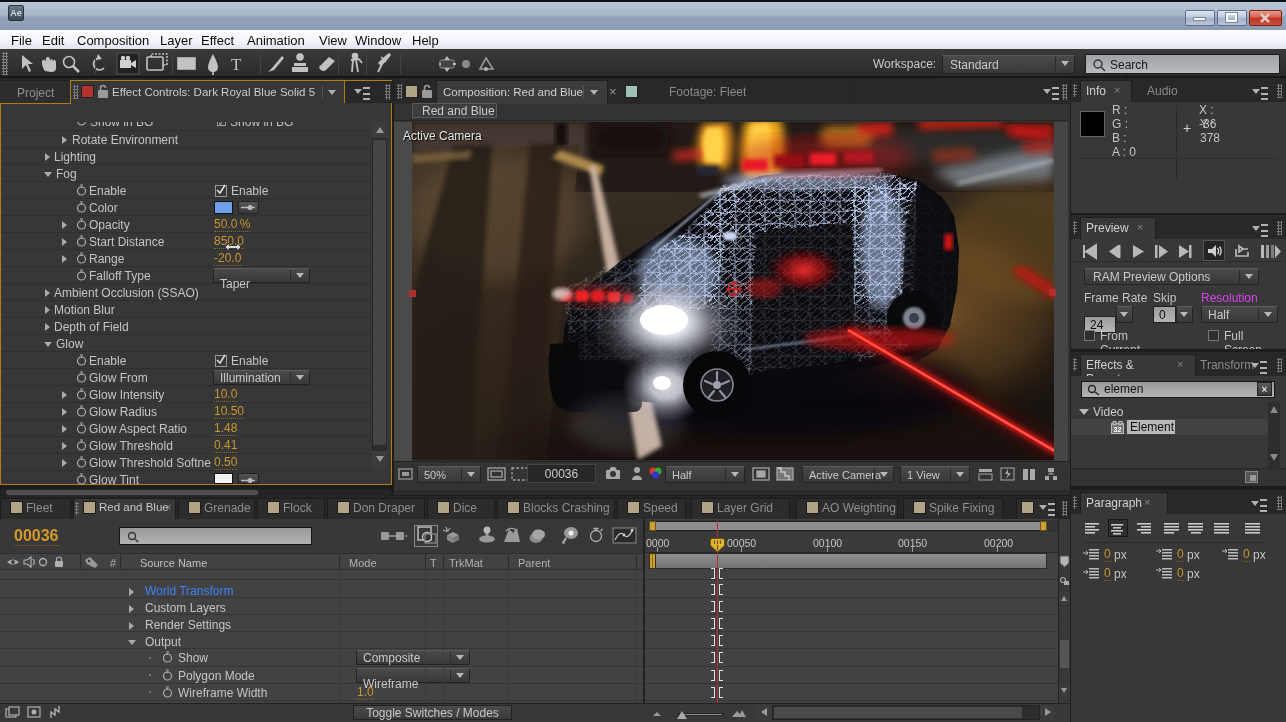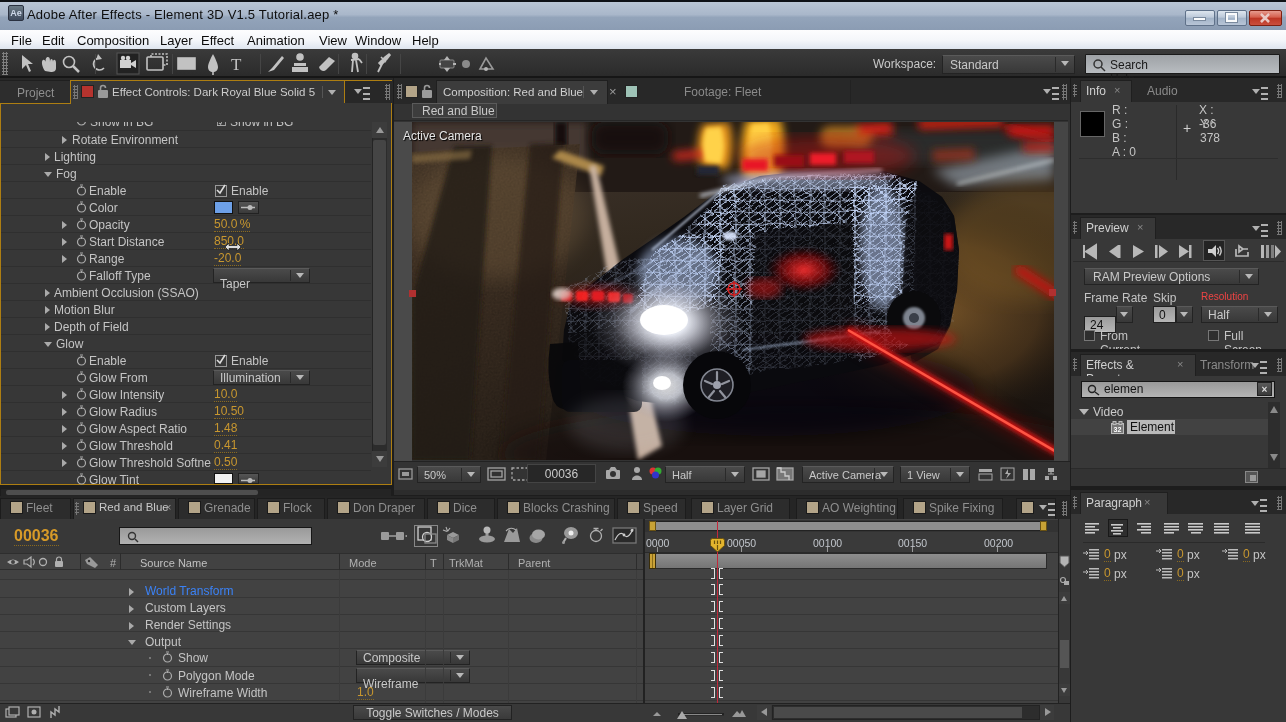--- a/index.html
+++ b/index.html
@@ -10,21 +10,20 @@
 .dd .ar{position:absolute;right:5px;top:5px;border-top:5px solid #b8b8b8;border-left:4px solid transparent;border-right:4px solid transparent}
 .gripv{width:5px;background-image:radial-gradient(circle,#777 1px,transparent 1.2px);background-size:3px 3px}
 .pmenu{width:16px;height:12px}
 .pmenu:before{content:"";position:absolute;left:0;top:2px;border-top:5px solid #b0b0b0;border-left:4px solid transparent;border-right:4px solid transparent}
 .pmenu:after{content:"";position:absolute;left:9px;top:0;width:7px;height:9px;border-top:2px solid #b0b0b0;border-bottom:2px solid #b0b0b0;background:linear-gradient(#b0b0b0 0 0) center/100% 2px no-repeat}
 .t12{font-size:12px}
 </style></head><body>
 <div id="root">
 <div class="a" style="left:0;top:0;width:1286px;height:30px;background:linear-gradient(#bac6d5 0%,#a9b7ca 45%,#93a4ba 55%,#8b9cb3 100%);border-top:2px solid #0f1216"></div>
 <div class="a" style="left:8px;top:5px;width:16px;height:16px;background:linear-gradient(#6b7a85,#3f4a5e);border:1px solid #2a3140;border-radius:2px;color:#cfd9ea;font-size:9px;font-weight:bold;text-align:center;line-height:15px">Ae</div>
-<div class="a" style="left:27px;top:7px;color:#0e0e0e;font-size:13px;letter-spacing:0.2px">Adobe After Effects - Element 3D V1.5 Tutorial.aep *</div>
 <div class="a" style="left:1185px;top:10px;width:30px;height:16px;background:linear-gradient(#dde5ee 0%,#bcc9d9 45%,#a2b3c8 50%,#b8c5d6 100%);border:1px solid #5f7189;border-radius:2px"></div>
 <div class="a" style="left:1193px;top:17px;width:13px;height:4px;background:#fafbfc;border:1px solid #7a8a9e"></div>
 <div class="a" style="left:1217px;top:10px;width:30px;height:16px;background:linear-gradient(#dde5ee 0%,#bcc9d9 45%,#a2b3c8 50%,#b8c5d6 100%);border:1px solid #5f7189;border-radius:2px"></div>
 <div class="a" style="left:1226px;top:13px;width:11px;height:9px;border:2px solid #fafbfc;outline:1px solid #7a8a9e;background:transparent"></div>
 <div class="a" style="left:1249px;top:10px;width:33px;height:16px;background:linear-gradient(#e79b8e 0%,#d55f4d 45%,#bd3523 50%,#ca4f3e 100%);border:1px solid #7e2012;border-radius:2px"><svg width="31" height="14">
         <path d="M11 3 L19 11 M19 3 L11 11" stroke="#fff" stroke-width="2.6"></path>
         <path d="M11 3 L19 11 M19 3 L11 11" stroke="#aa2a1a" stroke-width="4" opacity="0.25"></path>
       </svg></div>
 <div class="a" style="left:0;top:30px;width:1286px;height:19px;background:linear-gradient(#fdfdfe 0%,#f4f6fa 55%,#dee5ef 100%)"></div>
 <div class="a" style="left:11px;top:33px;color:#0a0a0a;font-size:13px">File</div>
@@ -313,21 +312,21 @@
 <svg class="a" style="left:421px;top:84px" width="12" height="15">
       <rect x="1" y="6" width="10" height="8" rx="1" fill="#9a9a9a"></rect>
       <path d="M3.5 6 V4 a2.5 2.5 0 0 1 5 0" fill="none" stroke="#9a9a9a" stroke-width="1.6"></path>
     </svg>
 <div class="a" style="left:436px;top:80px;width:172px;height:24px;background:#3c3c3c;border:1px solid #1f1f1f;border-bottom:none"></div>
 <div class="a" style="left:443px;top:86px;color:#cfcfcf;font-size:11.5px">Composition: Red and Blue</div>
 <div class="a" style="left:583px;top:86px;width:1px;height:12px;background:#555"></div>
 <div class="a" style="left:590px;top:90px;width:0;height:0;border-top:5px solid #b0b0b0;border-left:4px solid transparent;border-right:4px solid transparent"></div>
 <div class="a" style="left:609px;top:84px;color:#9a9a9a;font-size:13px">×</div>
 <div class="a" style="left:625px;top:85px;width:13px;height:13px;background:#9ec3b6;border:1px solid #222"></div>
-<div class="a" style="left:684px;top:85px;color:#8a8a8a;font-size:12px">Footage: Fleet</div>
+<div class="a" style="left:669px;top:85px;color:#8a8a8a;font-size:12px">Footage: Fleet</div>
 <div class="a" style="left:850px;top:80px;width:1px;height:24px;background:#222"></div>
 <div class="a pmenu" style="left:1043px;top:87px"></div>
 <div class="a gripv" style="left:1062px;top:84px;width:5px;height:16px"></div>
 <div class="a" style="left:394px;top:104px;width:676px;height:17px;background:#333333;border-bottom:1px solid #262626"></div>
 <div class="a" style="left:412px;top:103px;width:85px;height:15px;background:#3d3d3d;border:1px solid #5a5a5a">
       <span style="position:absolute;left:9px;top:0px;color:#c9c9c9">Red and Blue</span>
     </div>
 <div class="a" style="left:394px;top:122px;width:18px;height:339px;background:#4a4a4a"></div>
 <div class="a" style="left:1054px;top:122px;width:14px;height:339px;background:#454545"></div>
 <div class="a" style="left:1068px;top:104px;width:2px;height:391px;background:#333"></div>
@@ -676,21 +675,21 @@
       </g>
 </svg>
 <div class="a" style="left:1073px;top:261px;width:211px;height:1px;background:#2b2b2b"></div>
 <div class="a dd" style="left:1084px;top:268px;width:175px;height:17px">
       <span style="position:absolute;left:8px;top:1px">RAM Preview Options</span>
       <span class="dv"></span>
       <span class="ar" style="top:5px"></span>
     </div>
 <div class="a" style="left:1084px;top:291px;color:#c4c4c4;font-size:12px">Frame Rate</div>
 <div class="a" style="left:1153px;top:291px;color:#c4c4c4;font-size:12px">Skip</div>
-<div class="a" style="left:1201px;top:291px;color:#ef4444;font-size:10px">Resolution</div>
+<div class="a" style="left:1201px;top:291px;color:#d946ef;font-size:12px">Resolution</div>
 <div class="a" style="left:1084px;top:316px;width:32px;height:17px;background:linear-gradient(#9b9b9b,#b6b6b6);border:1px solid #1f1f1f;color:#111;font-size:12px">
       <span style="position:absolute;left:5px;top:1px">24</span>
     </div>
 <div class="a dd" style="left:1116px;top:306px;width:17px;height:17px">
       <span class="ar" style="top:5px;right:4px"></span>
     </div>
 <div class="a" style="left:1153px;top:306px;width:23px;height:17px;background:linear-gradient(#9b9b9b,#b6b6b6);border:1px solid #1f1f1f;color:#111;font-size:12px">
       <span style="position:absolute;left:5px;top:1px">0</span>
     </div>
 <div class="a dd" style="left:1176px;top:306px;width:17px;height:17px">

